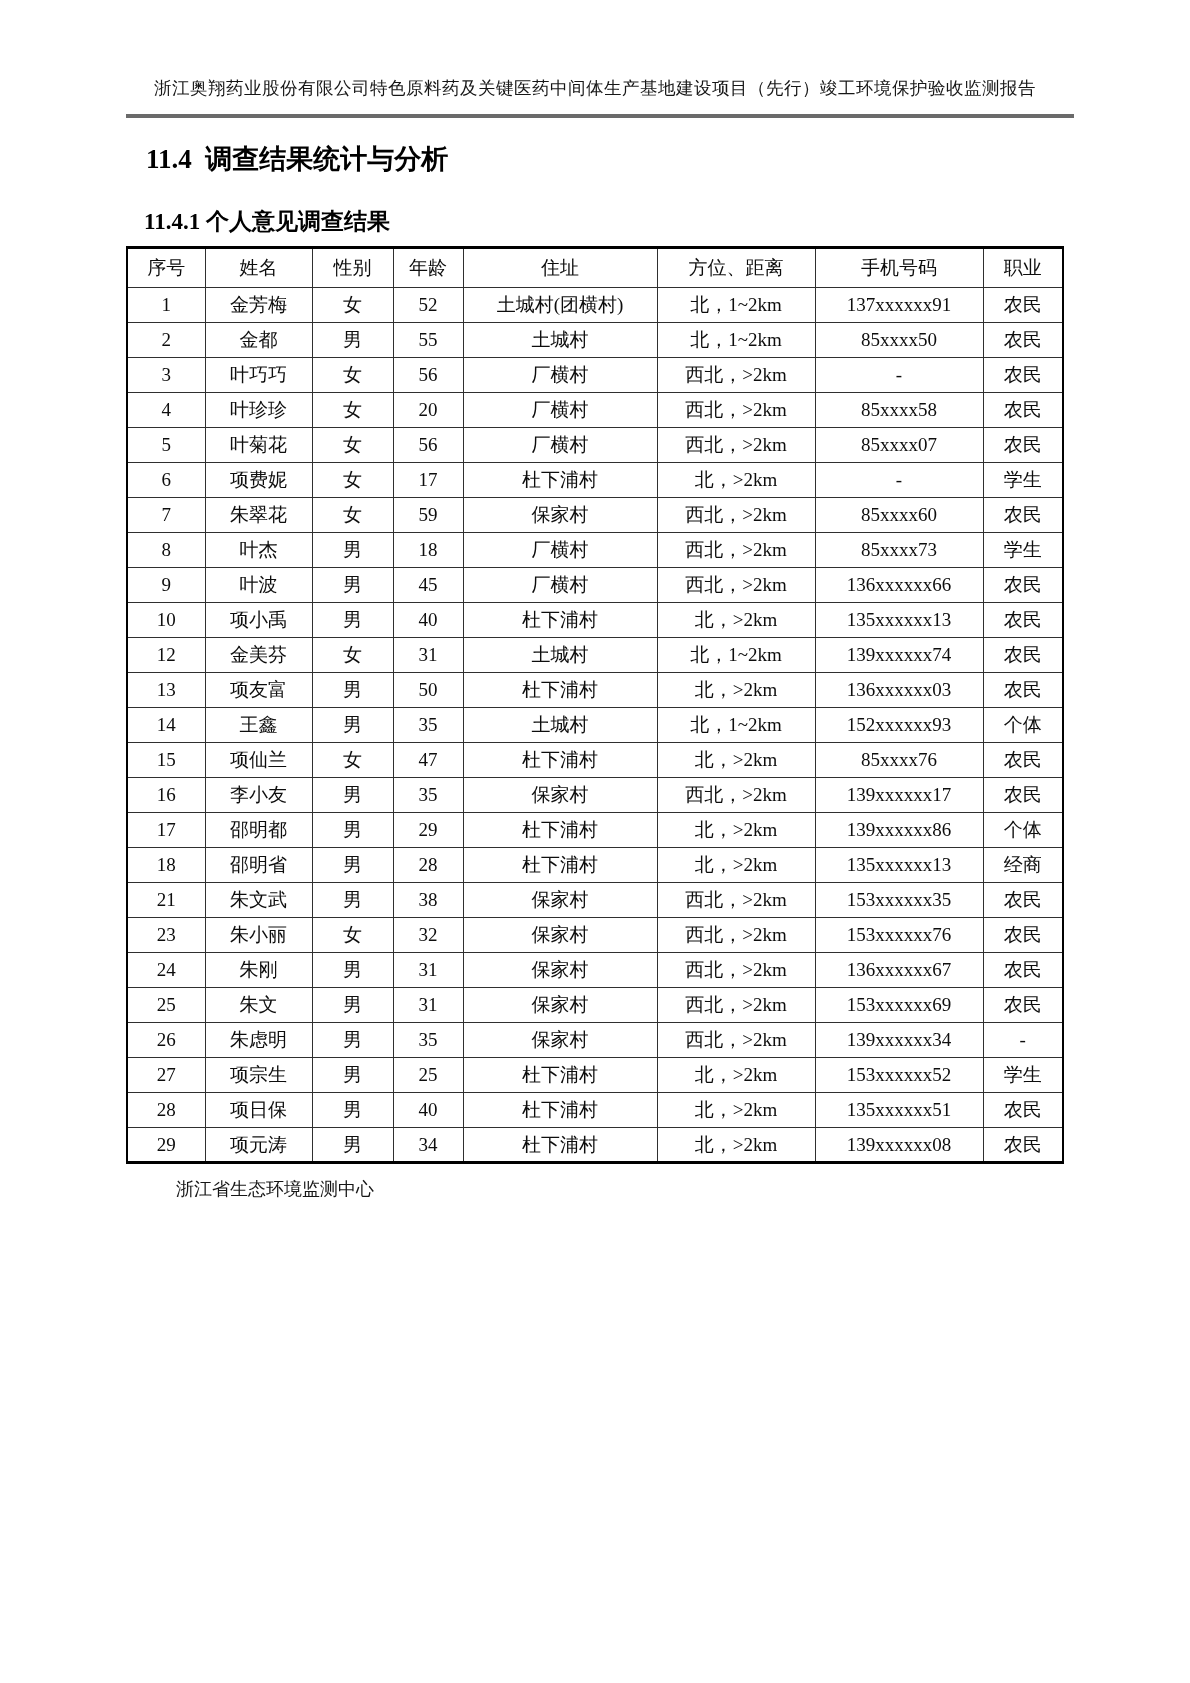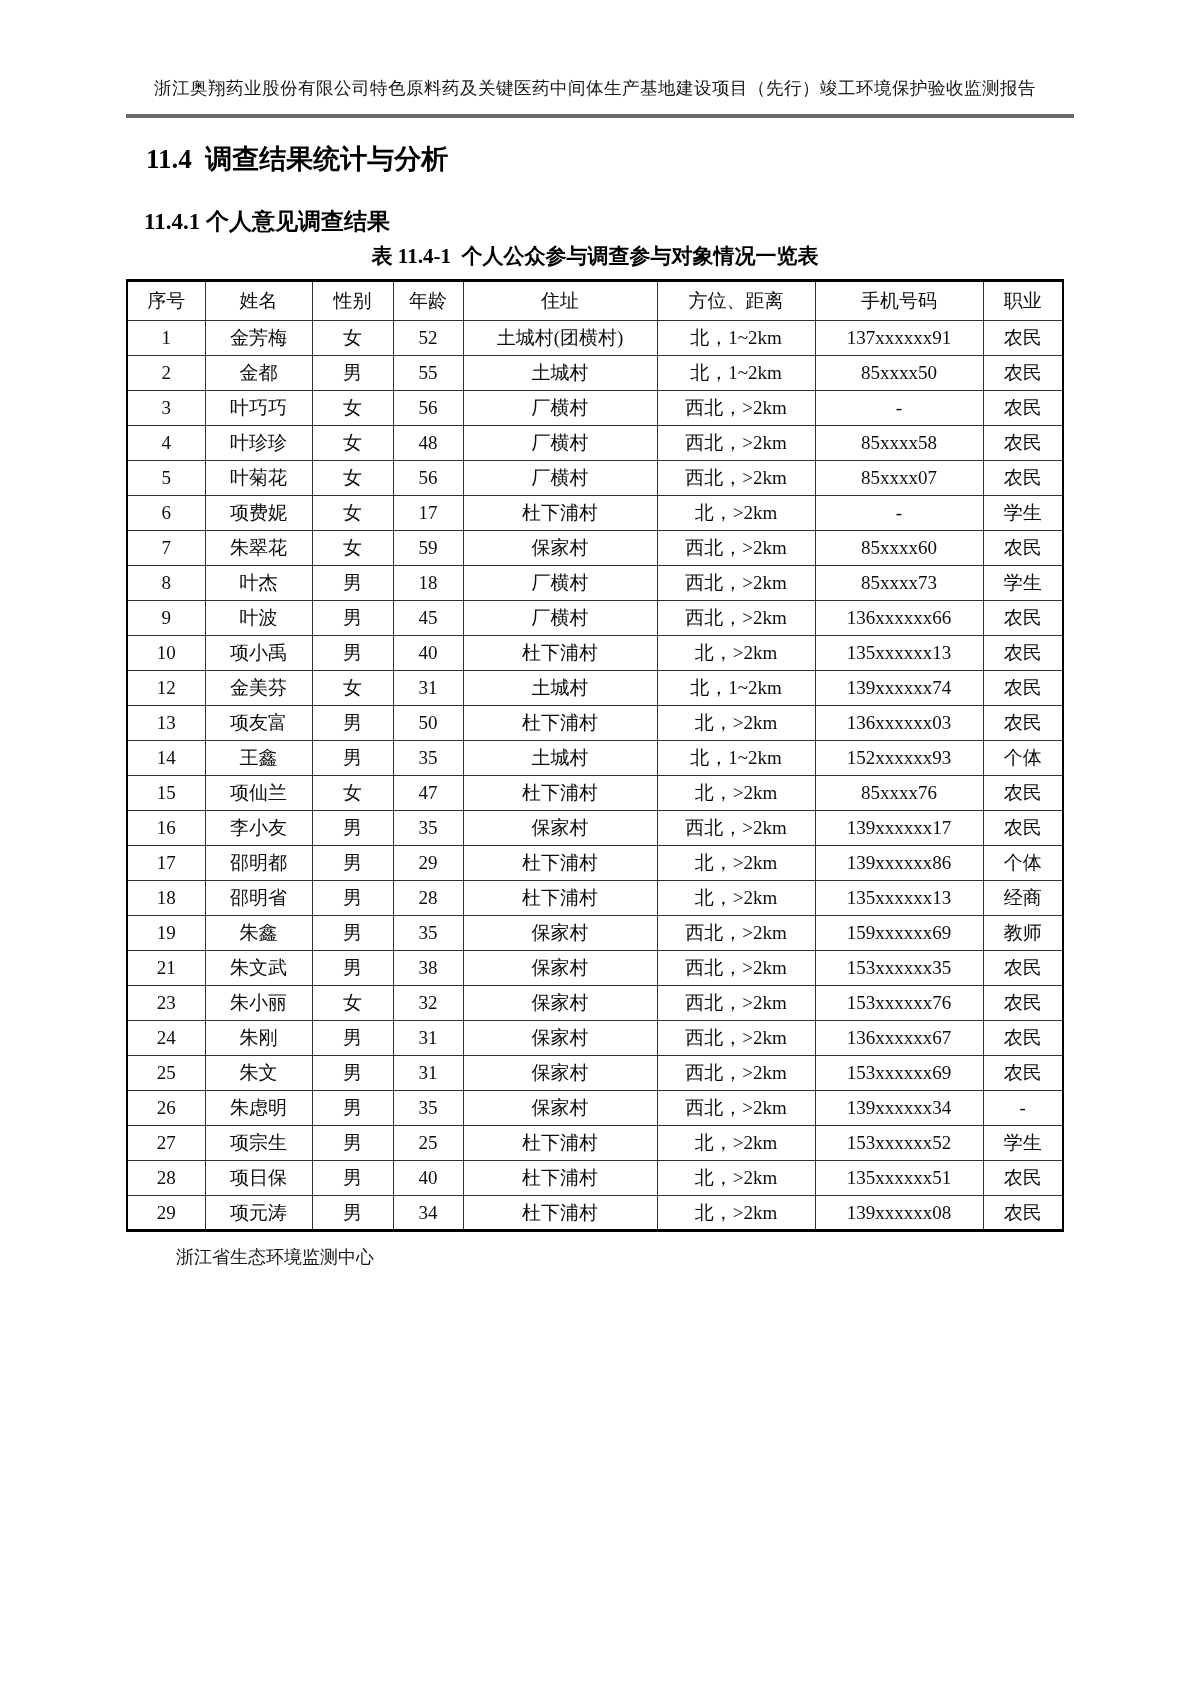--- a/index.html
+++ b/index.html
@@ -106,21 +106,20 @@
 
   <div class="header-rule"></div>
 
   <div class="content">
 
     <div class="section-heading">11.4  调查结果统计与分析</div>
 
     <div class="subsection-heading">11.4.1 个人意见调查结果</div>
 
 
-    <div class="table-title">表 11.4-1  个人公众参与调查参与对象情况一览表</div>
 
     <table class="survey">
       <colgroup>
         <col style="width:78px">
         <col style="width:107px">
         <col style="width:81px">
         <col style="width:70px">
         <col style="width:194px">
         <col style="width:158px">
         <col style="width:168px">
@@ -166,21 +165,21 @@
             <td>56</td>
             <td>厂横村</td>
             <td>西北，&gt;2km</td>
             <td>-</td>
             <td>农民</td>
           </tr>
           <tr>
             <td>4</td>
             <td>叶珍珍</td>
             <td>女</td>
-            <td>48</td>
+            <td>20</td>
             <td>厂横村</td>
             <td>西北，&gt;2km</td>
             <td>85xxxx58</td>
             <td>农民</td>
           </tr>
           <tr>
             <td>5</td>
             <td>叶菊花</td>
             <td>女</td>
             <td>56</td>
@@ -303,30 +302,20 @@
             <td>18</td>
             <td>邵明省</td>
             <td>男</td>
             <td>28</td>
             <td>杜下浦村</td>
             <td>北，&gt;2km</td>
             <td>135xxxxxx13</td>
             <td>经商</td>
           </tr>
           <tr>
-            <td>19</td>
-            <td>朱鑫</td>
-            <td>男</td>
-            <td>35</td>
-            <td>保家村</td>
-            <td>西北，&gt;2km</td>
-            <td>159xxxxxx69</td>
-            <td>教师</td>
-          </tr>
-          <tr>
             <td>21</td>
             <td>朱文武</td>
             <td>男</td>
             <td>38</td>
             <td>保家村</td>
             <td>西北，&gt;2km</td>
             <td>153xxxxxx35</td>
             <td>农民</td>
           </tr>
           <tr>

